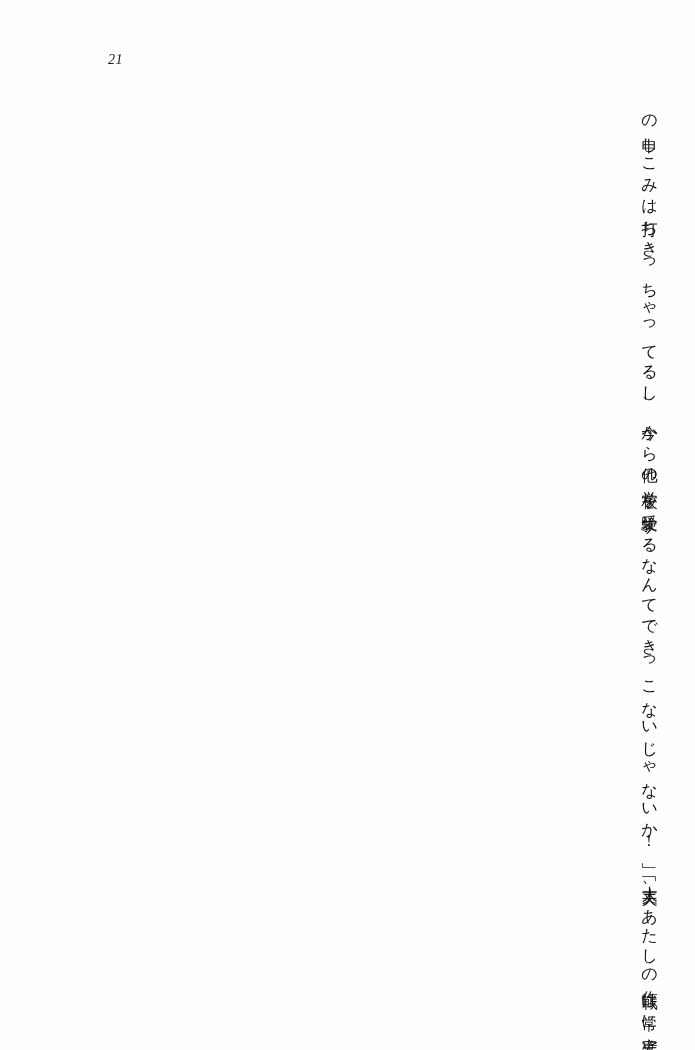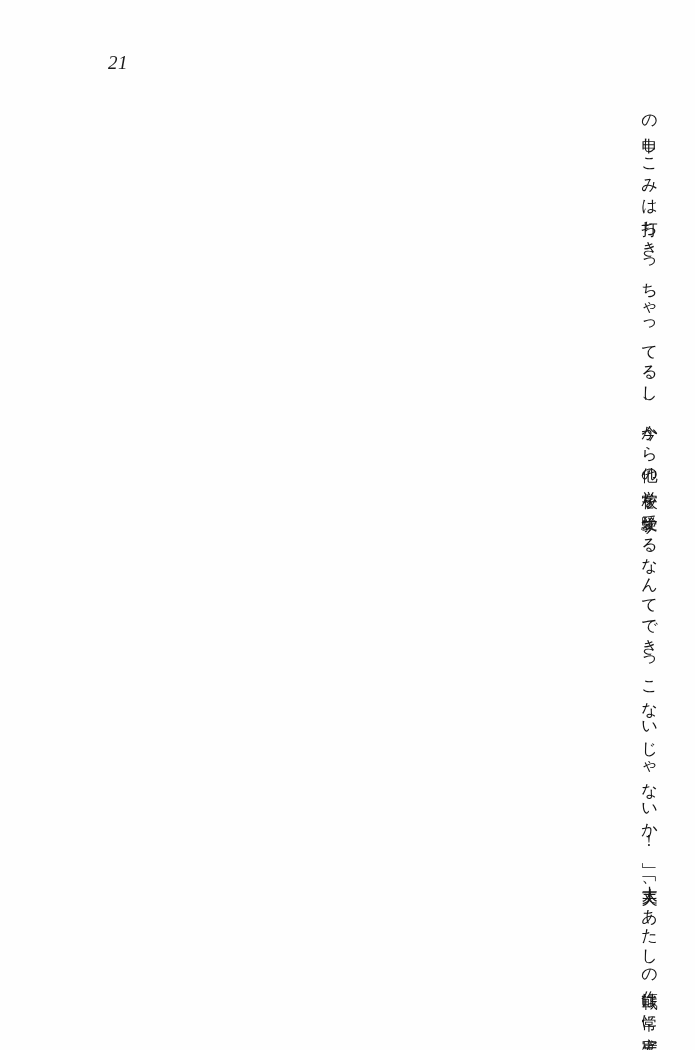--- a/index.html
+++ b/index.html
@@ -21,21 +21,21 @@
     top: 0;
     width: 695px;
     height: 1050px;
     background: #fefefe;
   }
   
   .page-number {
     position: absolute;
     left: 108px;
     top: 52px;
-    font-size: 19px;
+    font-size: 14px;
     font-style: italic;
     font-family: "Liberation Serif", "DejaVu Serif", serif;
     color: #1a1a1a;
     letter-spacing: 0.5px;
   }
   
   .vtext {
     position: absolute;
     top: 104px;
     right: 38px;

